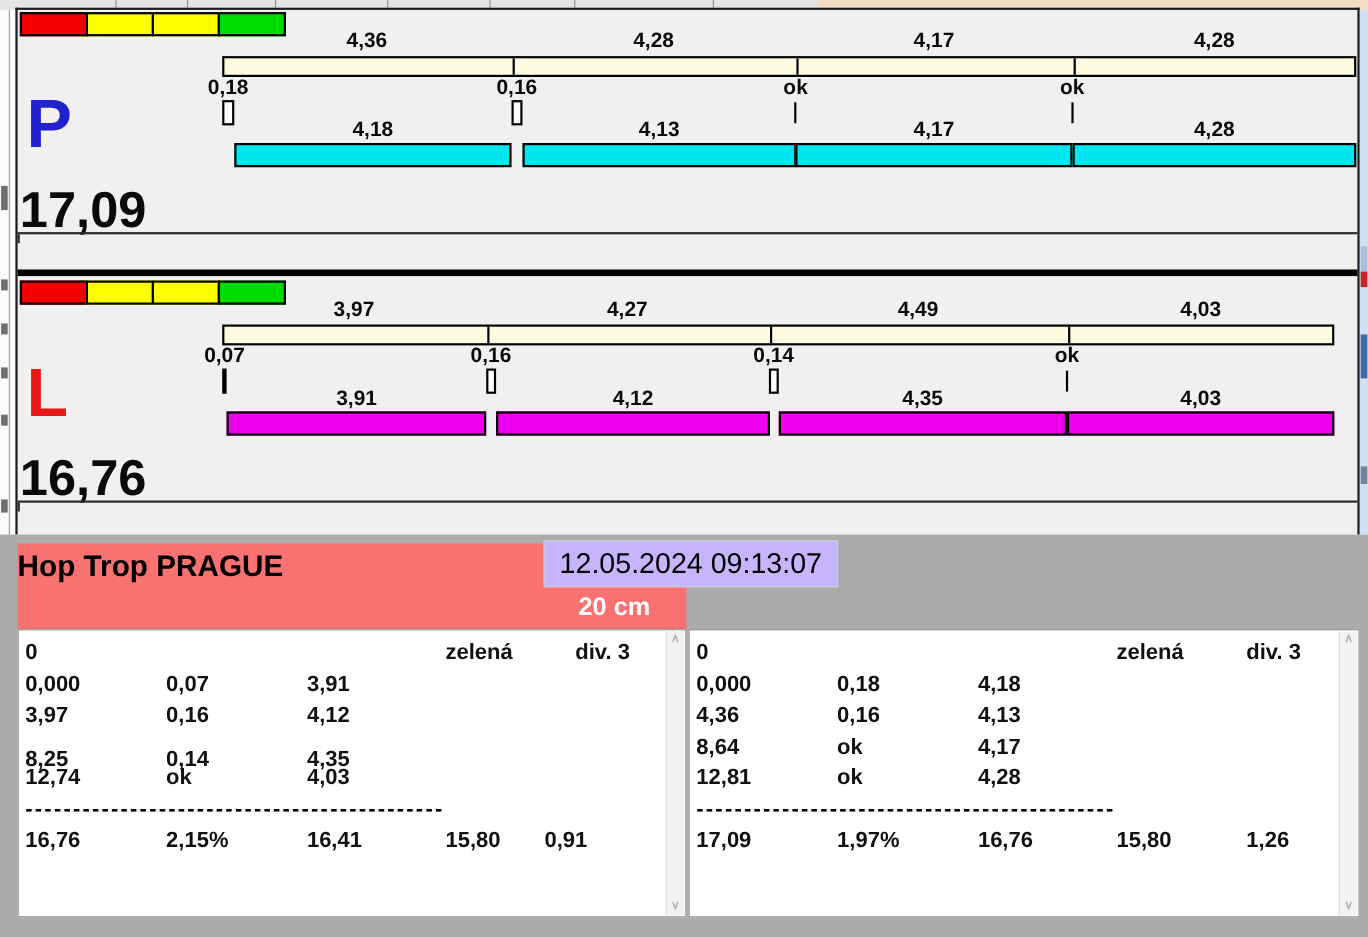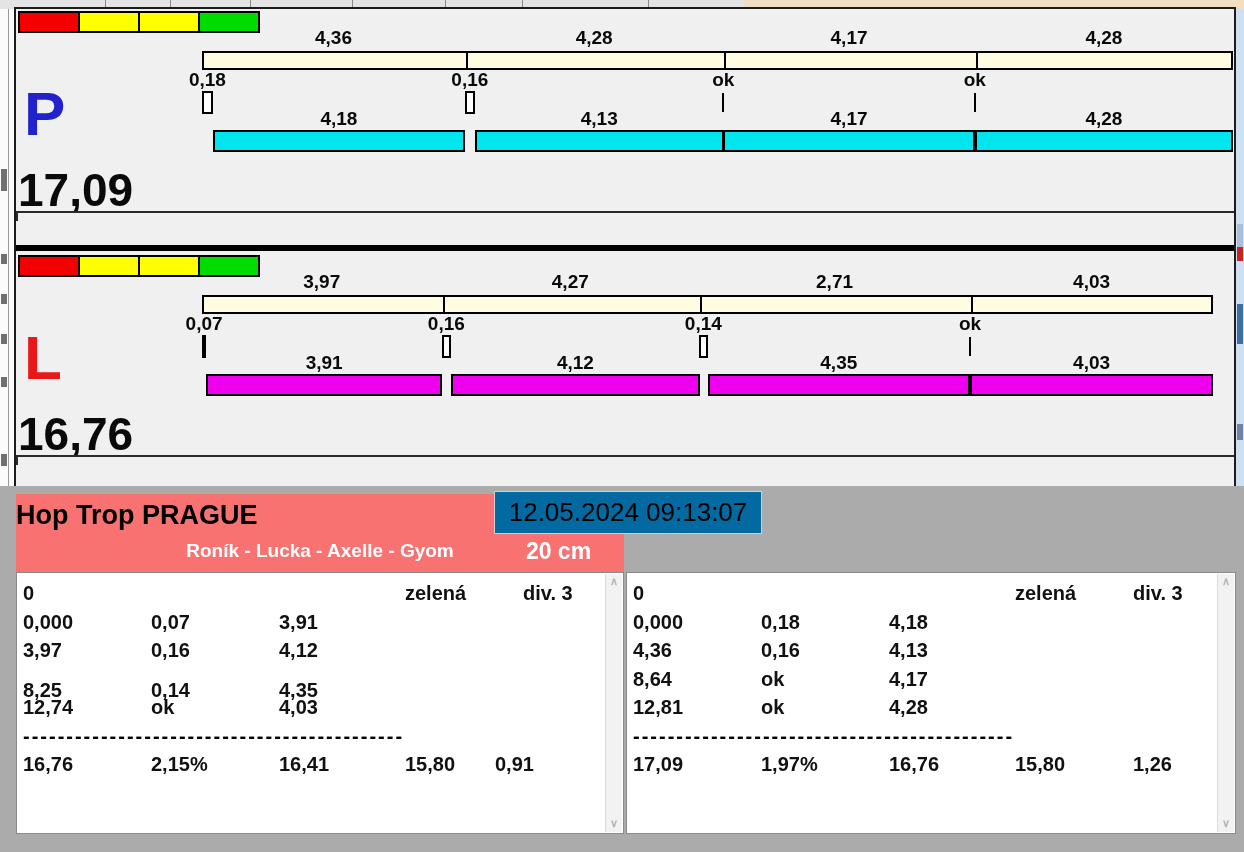--- a/index.html
+++ b/index.html
@@ -46,21 +46,21 @@
   .score-height{position:absolute;top:44px;font-size:23px;font-weight:bold;color:#fff;}
   .score-table{position:absolute;left:0;top:78px;width:100%;height:262px;background:#fff;
                border:1px solid #8a8a8a;box-sizing:border-box;overflow:hidden;}
   .table-row{position:absolute;left:0;width:100%;height:26px;}
   .table-cell{position:absolute;font-size:20px;font-weight:bold;color:#111;white-space:nowrap;}
   .dash-row{position:absolute;left:6px;width:490px;overflow:hidden;font-size:20px;font-weight:bold;
             white-space:nowrap;letter-spacing:2px;}
   .vscroll{position:absolute;right:1px;top:1px;bottom:1px;width:16px;background:#f2f2f2;border-left:1px solid #dcdcdc;}
   .vscroll .arrow{position:absolute;left:0;width:16px;height:16px;color:#b4b4b4;font-size:11px;
                   text-align:center;line-height:14px;font-weight:bold;}
-  .timestamp-box{position:absolute;left:495px;top:6px;width:266px;height:41px;background:#0369a1;
+  .timestamp-box{position:absolute;left:495px;top:6px;width:266px;height:41px;background:#c4b5fd;
                  box-shadow:0 0 0 1px #cfcfcf;font-size:26px;color:#000;text-align:center;line-height:41px;z-index:5;}
 </style>
 </head>
 <body>
 
 <div class="screen">
 
   <div class="top-strip">
     <div class="tick" style="left:105px"></div>
     <div class="tick" style="left:170px"></div>
@@ -139,21 +139,21 @@
       <div class="lane-total">16,76</div>
       <div class="baseline"></div>
       <div class="baseline-tick"></div>
     <div class="split-bar" style="left: 186px; width: 1011.13px;">
           <div class="split-sep" style="left: 238.51px;"></div>
           <div class="split-sep" style="left: 496.119px;"></div>
           <div class="split-sep" style="left: 767.001px;"></div>
         </div>
         <div class="bar-label" style="left: 186px; width: 239.51px; top: 19px;">3,97</div>
         <div class="bar-label" style="left: 425.51px; width: 257.609px; top: 19px;">4,27</div>
-        <div class="bar-label" style="left: 683.119px; width: 270.882px; top: 19px;">2,71</div>
+        <div class="bar-label" style="left: 683.119px; width: 270.882px; top: 19px;">4,49</div>
         <div class="bar-label" style="left: 954.001px; width: 243.13px; top: 19px;">4,03</div>
         <div class="bar-label" style="left: 148.112px; width: 80px; top: 61px;">0,07</div>
         <div class="pause-rect" style="left: 186px; width: 4.2231px;"></div>
         <div class="bar-label" style="left: 190.223px; width: 235.89px; top: 100px;">3,91</div>
         <div class="run-seg" style="left: 190.223px; width: 235.89px; background: rgb(238, 0, 238);"></div>
         <div class="bar-label" style="left: 390.336px; width: 80px; top: 61px;">0,16</div>
         <div class="pause-rect" style="left: 425.51px; width: 9.6528px;"></div>
         <div class="bar-label" style="left: 435.163px; width: 248.56px; top: 100px;">4,12</div>
         <div class="run-seg" style="left: 435.163px; width: 248.56px; background: rgb(238, 0, 238);"></div>
         <div class="bar-label" style="left: 647.342px; width: 80px; top: 61px;">0,14</div>
@@ -165,21 +165,20 @@
         <div class="bar-label" style="left: 954.001px; width: 243.13px; top: 100px;">4,03</div>
         <div class="run-seg" style="left: 954.001px; width: 243.13px; background: rgb(238, 0, 238);"></div>
       </div>
   </div>
 
   <div class="bottom-section">
 
     <div class="score-panel" id="panel-0" style="left:16px;width:608px">
       <div class="score-header" style="background: rgb(248, 114, 114);">
         <div class="score-title">Hop Trop PRAGUE</div>
-        <div class="score-members">Roník - Lucka - Axelle - Gyom</div>
         <div class="score-height" style="left:480px;width:125px;text-align:center">20 cm</div>
       </div>
       <div class="score-table">
         <div class="vscroll">
           <div class="arrow" style="top:0">∧</div>
           <div class="arrow" style="bottom:0">∨</div>
         </div>
       <div class="table-row" style="top: 9px;">
             <div class="table-cell" style="left: 6px;">0</div>
             <div class="table-cell" style="left: 388px;">zelená</div>

